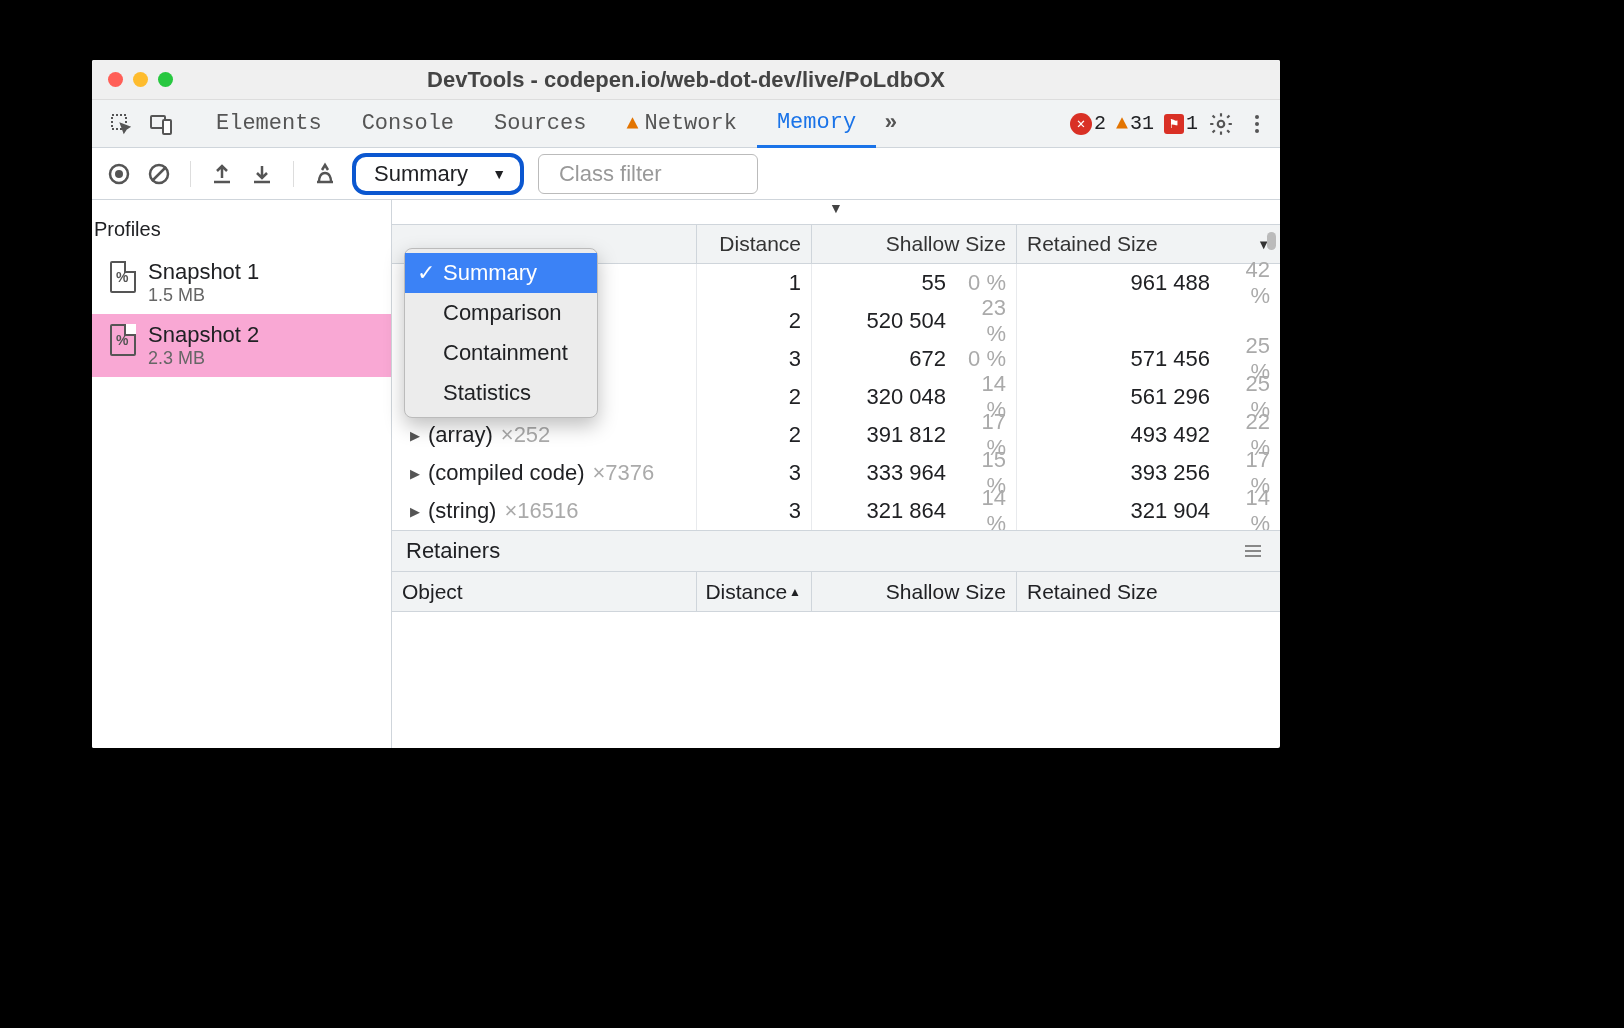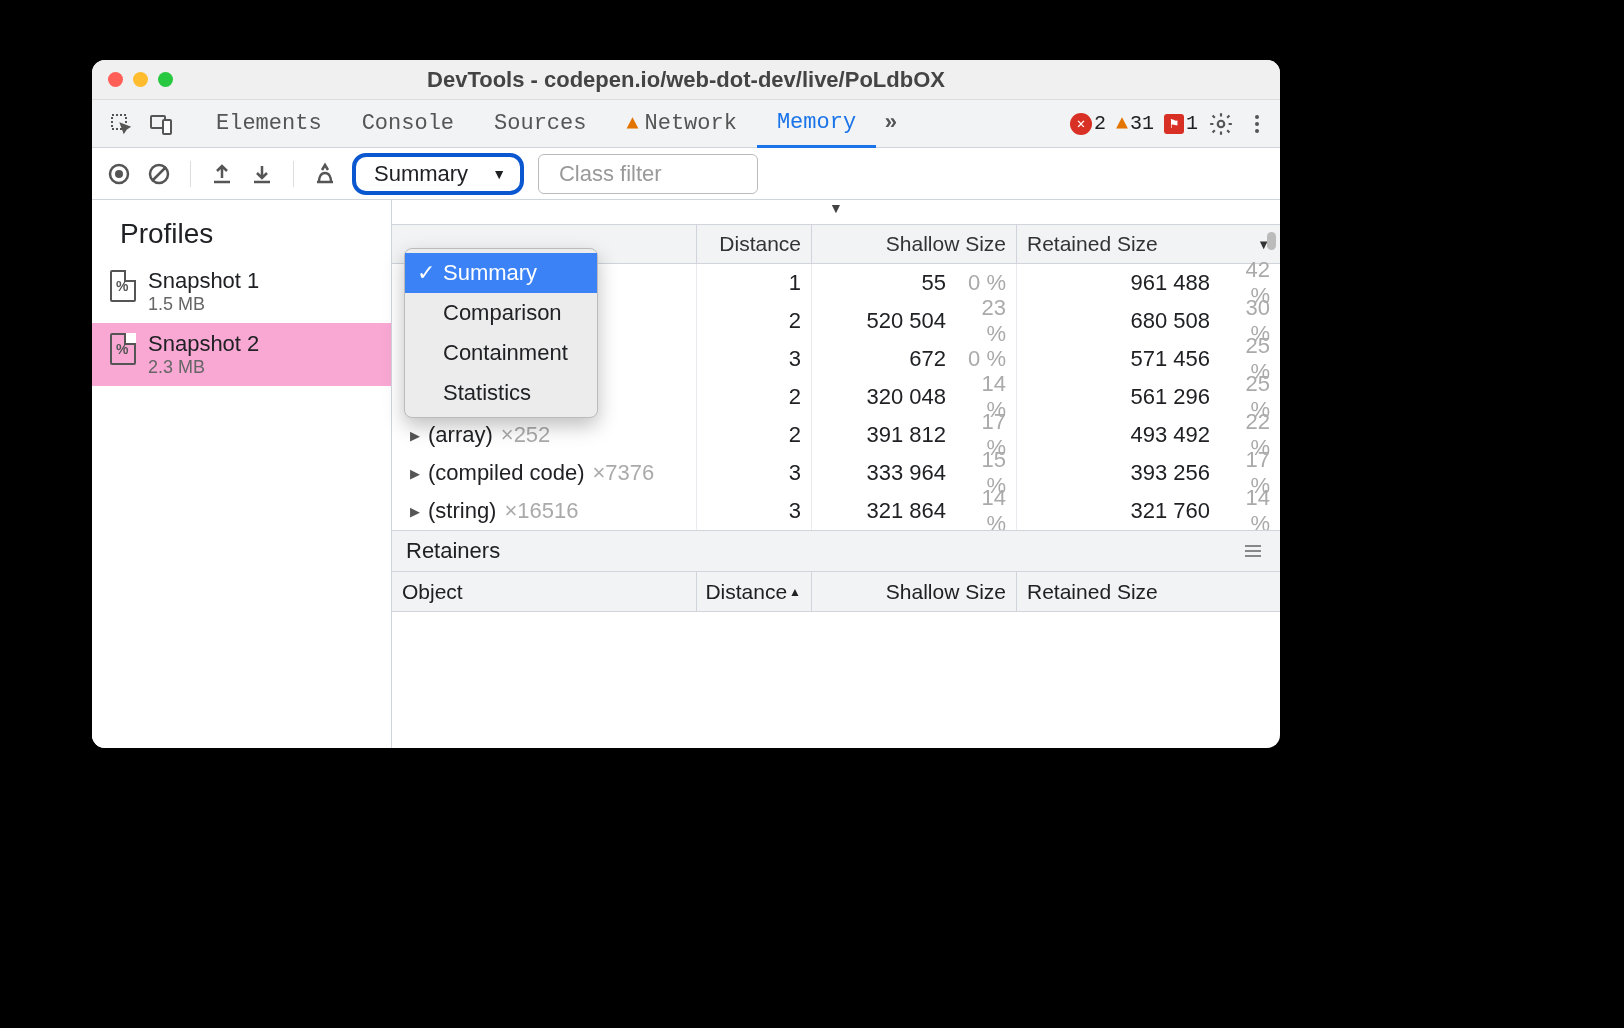--- a/index.html
+++ b/index.html
@@ -11,21 +11,21 @@
     font-size: 22px;
     color: #202124;
   }
   .window {
     position: absolute;
     left: 92px;
     top: 60px;
     width: 1188px;
     height: 688px;
     background: #fff;
-    border-radius: 13px;
+    border-radius: 2px;
     box-shadow: 0 20px 50px rgba(0,0,0,0.6);
     overflow: hidden;
     display: flex;
     flex-direction: column;
   }
   
   .titlebar {
     height: 40px;
     background: #f0f0f0;
     display: flex;
@@ -104,21 +104,21 @@
     align-items: center;
   }
   
   .body { flex:1; display:flex; overflow:hidden; }
   .sidebar {
     width: 300px;
     border-right: 1.5px solid #cfd5db;
     background:#fff;
     padding-top: 8px;
   }
-  .sidebar-title { padding: 10px 28px; font-size:28px; color:#202124; }
+  .sidebar-title { padding: 10px 2px; font-size:20px; color:#202124; }
   .sidebar-section { padding: 12px 18px 4px; font-size:20px; color:#888; letter-spacing:0.5px; }
   .snap {
     display:flex; gap:12px; padding: 8px 18px; align-items:flex-start; cursor:pointer;
   }
   .snap.sel { background:#f9a8d4; }
   .snap-icon {
     width:26px; height:32px; border:2px solid #555; border-radius:2px; position:relative; flex-shrink:0; margin-top:2px;
   }
   .snap-icon::before { content:""; position:absolute; right:-2px; top:-2px; width:10px; height:10px; background:#fff; border-left:2px solid #555; border-bottom:2px solid #555;}
   .snap-icon::after { content:"%"; position:absolute; left:4px; top:6px; font-size:14px; color:#555; font-weight:bold;}
@@ -348,24 +348,20 @@
           <div class="c c1">
               <span class="xcount">26</span>
             </div>
           <div class="c c2">
               <span>2</span>
             </div>
           <div class="c c3">
               <span>520 504</span>
               <span class="pct">23 %</span>
             </div>
-          <div class="c c4">
-              <span>680 508</span>
-              <span class="pct">30 %</span>
-            </div>
         </div>
         <div class="row">
           <div class="c c1">
               <span class="disclose">▶</span>
               <span>Array</span>
               <span class="xcount">×42</span>
             </div>
           <div class="c c2">
               <span>3</span>
             </div>
@@ -439,21 +435,21 @@
               <span class="xcount">×16516</span>
             </div>
           <div class="c c2">
               <span>3</span>
             </div>
           <div class="c c3">
               <span>321 864</span>
               <span class="pct">14 %</span>
             </div>
           <div class="c c4">
-              <span>321 760</span>
+              <span>321 904</span>
               <span class="pct">14 %</span>
             </div>
         </div>
       </div>
 
       <div class="retainers-header">
         <span>Retainers</span>
         <span class="icon-btn">
           <span class="hamburger-lines">
               <span></span>

